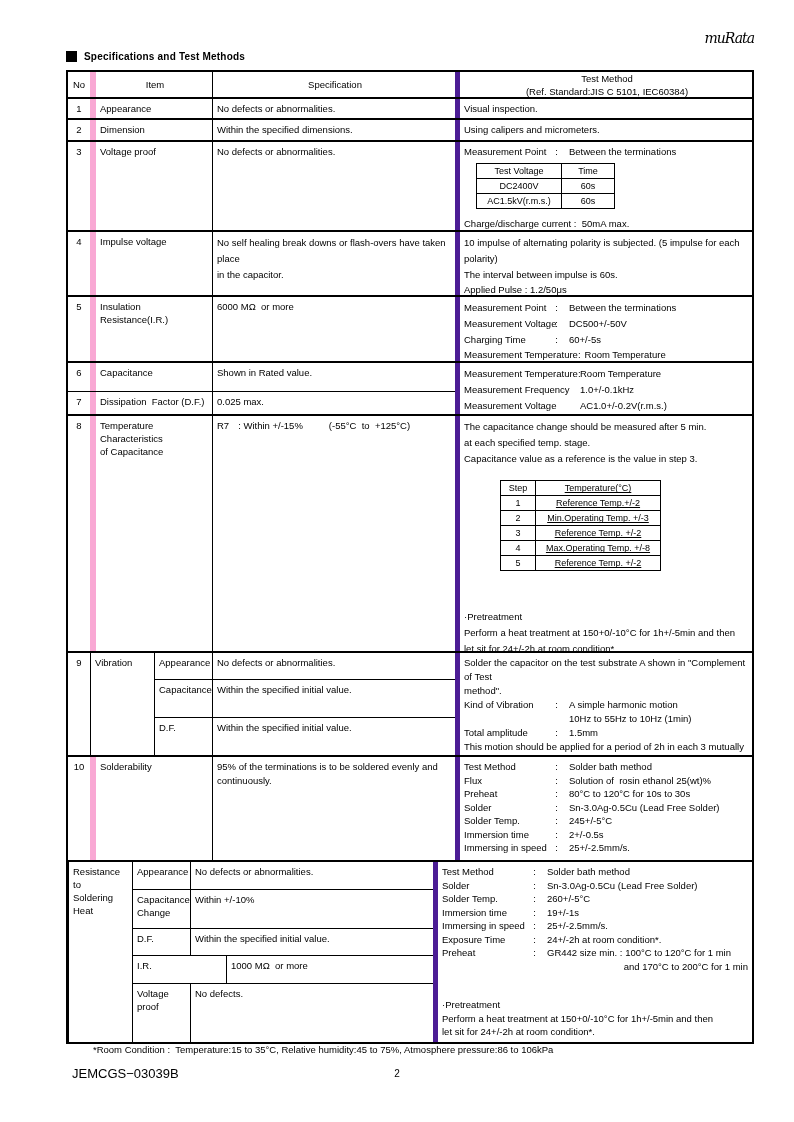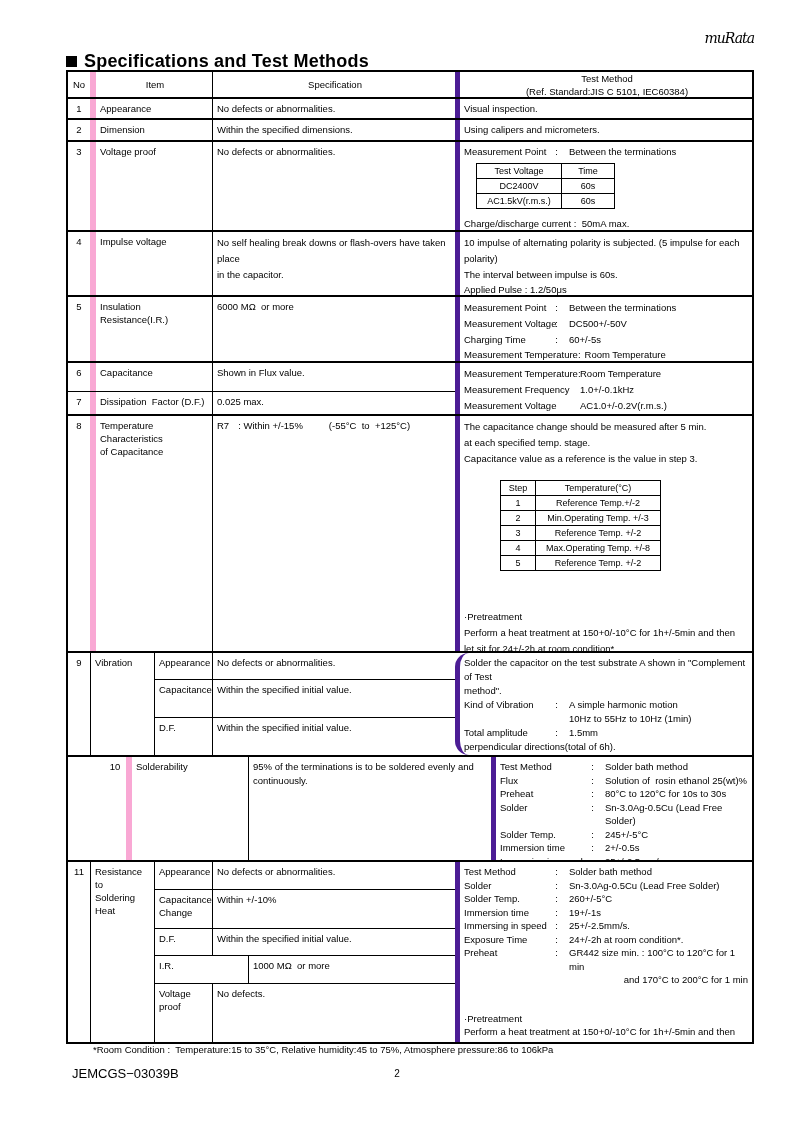--- a/index.html
+++ b/index.html
@@ -4,21 +4,21 @@
 <style>
   html,body{margin:0;padding:0;background:#e8e8e8;}
   .page{position:relative;width:794px;height:1122px;background:#ffffff;margin:0 auto;
         font-family:"Liberation Sans",sans-serif;font-size:9.5px;color:#000;overflow:hidden;}
   .txt{white-space:pre-wrap;}
 
   .logo{position:absolute;top:30px;right:40px;font-family:"DejaVu Serif",serif;
         font-style:italic;font-weight:normal;font-size:14px;letter-spacing:-1px;}
   .title-row{position:absolute;top:51px;left:66px;display:flex;align-items:center;gap:7px;}
   .title-square{width:11px;height:11px;background:#000;}
-  .title-text{font-weight:bold;font-size:18px;letter-spacing:0.2px;}
+  .title-text{font-weight:bold;font-size:10px;letter-spacing:0.2px;}
 
   .spec-table{position:absolute;top:70px;left:66px;width:688px;border:2px solid #000;
               box-sizing:border-box;line-height:13px;}
   .trow{display:flex;box-sizing:border-box;}
   .bt2{border-top:2px solid #000;}
   .bt1{border-top:1px solid #000;}
 
   .c-no,.c-item,.c-spec,.c-test,.c-item-main,.c-sub-name,.c-sub-spec{
       box-sizing:border-box;padding:3px 2px 0 4px;overflow:hidden;}
   .c-no{width:22px;text-align:center;padding-left:0;padding-right:0;}
@@ -27,48 +27,48 @@
   .c-test{flex:1;border-left:5px solid #4c1d95;}
   .c-item-main{width:64px;border-left:1px solid #000;}
   .subblock{width:301px;display:flex;flex-direction:column;box-sizing:border-box;}
   .subrow{display:flex;box-sizing:border-box;}
   .c-sub-name{width:58px;border-left:1px solid #000;}
   .c-sub-spec{flex:1;border-left:1px solid #000;}
 
   .rh-head{height:25px;}
   .rh1{height:21px;}  .rh2{height:22px;}  .rh3{height:90px;}
   .rh4{height:65px;}  .rh5{height:66px;}  .rh67{height:53px;}
-  .rh8{height:237px;} .rh9{height:104px;} .rh10{height:105px;padding-left:36px;} .rh11{height:182px;}
+  .rh8{height:237px;} .rh9{height:104px;} .rh10{height:105px;} .rh11{height:182px;}
 
   .hc{display:flex;flex-direction:column;justify-content:center;align-items:center;
       text-align:center;padding-top:0;}
 
   .lh16{line-height:15.8px;}
-  .lh14{line-height:14px;border-radius:14px;}
+  .lh14{line-height:14px;}
   .lh135{line-height:13.5px;}
 
   .kv{display:flex;}
   .kv-label{width:80px;flex-shrink:0;white-space:nowrap;}
   .kv-colon{width:25px;flex-shrink:0;text-align:center;}
   .kv-value{flex:1;}
   .kvline{display:flex;}
   .kvline .v{margin-left:4px;}
   .kv2{display:flex;}
   .kv2-label{width:116px;flex-shrink:0;white-space:nowrap;}
   .kv2-value{flex:1;}
   .cont-indent{margin-left:105px;}
   .cont-right{text-align:right;padding-right:2px;}
 
   table.mini{border-collapse:collapse;line-height:normal;padding-left:34px;}
   table.mini td{border:1px solid #000;text-align:center;font-size:9px;
                 padding:1px 2px;height:12px;}
   .vt{margin:5px 0 0 12px;}
   .vt td.col1{width:80px;} .vt td.col2{width:48px;}
   .st{margin:14px 0 0 36px;border-radius:16px;}
-  .st td.col1{width:30px;} .st td.col2{width:120px;}
+  .st td.col1{width:30px;} .st td.col2{width:120px;text-decoration:underline;}
 
   .charge{margin-top:8px;}
   .pretreat8{margin-top:38px;}
   .pretreat11{margin-top:25px;}
   .r8spec .mid{margin-left:9px;} .r8spec .rng{margin-left:26px;}
 
   .footnote{position:absolute;top:1044px;left:93px;}
   .doc-code{position:absolute;top:1066px;left:72px;font-size:13px;}
   .page-number{position:absolute;top:1068px;left:0;width:794px;text-align:center;font-size:10px;}
 </style>
@@ -180,21 +180,21 @@
             <span class="v txt">Room Temperature</span>
           </div>
       </div>
     </div>
 
     <div class="trow rh67 bt2">
       <div class="subblock" style="width:387px;">
         <div class="subrow" style="height:29px;">
           <div class="c-no txt">6</div>
           <div class="c-item txt">Capacitance</div>
-          <div class="c-spec txt">Shown in Flux value.</div>
+          <div class="c-spec txt">Shown in Rated value.</div>
         </div>
         <div class="subrow bt1" style="height:24px;">
           <div class="c-no txt">7</div>
           <div class="c-item txt">Dissipation  Factor (D.F.)</div>
           <div class="c-spec txt">0.025 max.</div>
         </div>
       </div>
       <div class="c-test lh16">
         <div class="kv2">
             <span class="kv2-label txt">Measurement Temperature:</span>
@@ -294,20 +294,21 @@
             <span class="kv-label txt">Kind of Vibration</span>
             <span class="kv-colon txt">:</span>
             <span class="kv-value txt">A simple harmonic motion</span>
           </div>
         <div class="cont-indent txt">10Hz to 55Hz to 10Hz (1min)</div>
         <div class="kv">
             <span class="kv-label txt">Total amplitude</span>
             <span class="kv-colon txt">:</span>
             <span class="kv-value txt">1.5mm</span>
           </div>
+        <div class="txt">This motion should be applied for a period of 2h in each 3 mutually</div>
         <div class="txt">perpendicular directions(total of 6h).</div>
       </div>
     </div>
 
     <div class="trow rh10 bt2">
       <div class="c-no txt">10</div>
       <div class="c-item txt">Solderability</div>
       <div class="c-spec lh135">
         <div class="txt">95% of the terminations is to be soldered evenly and</div>
         <div class="txt">continuously.</div>
@@ -345,21 +346,20 @@
           </div>
         <div class="kv">
             <span class="kv-label txt">Immersing in speed</span>
             <span class="kv-colon txt">:</span>
             <span class="kv-value txt">25+/-2.5mm/s.</span>
           </div>
       </div>
     </div>
 
     <div class="trow rh11 bt2">
-      <div class="c-no txt">11</div>
       <div class="c-item-main">
         <div class="txt">Resistance</div>
         <div class="txt">to</div>
         <div class="txt">Soldering</div>
         <div class="txt">Heat</div>
       </div>
       <div class="subblock">
         <div class="subrow" style="height:27px;">
           <div class="c-sub-name">
               <div class="txt">Appearance</div>

